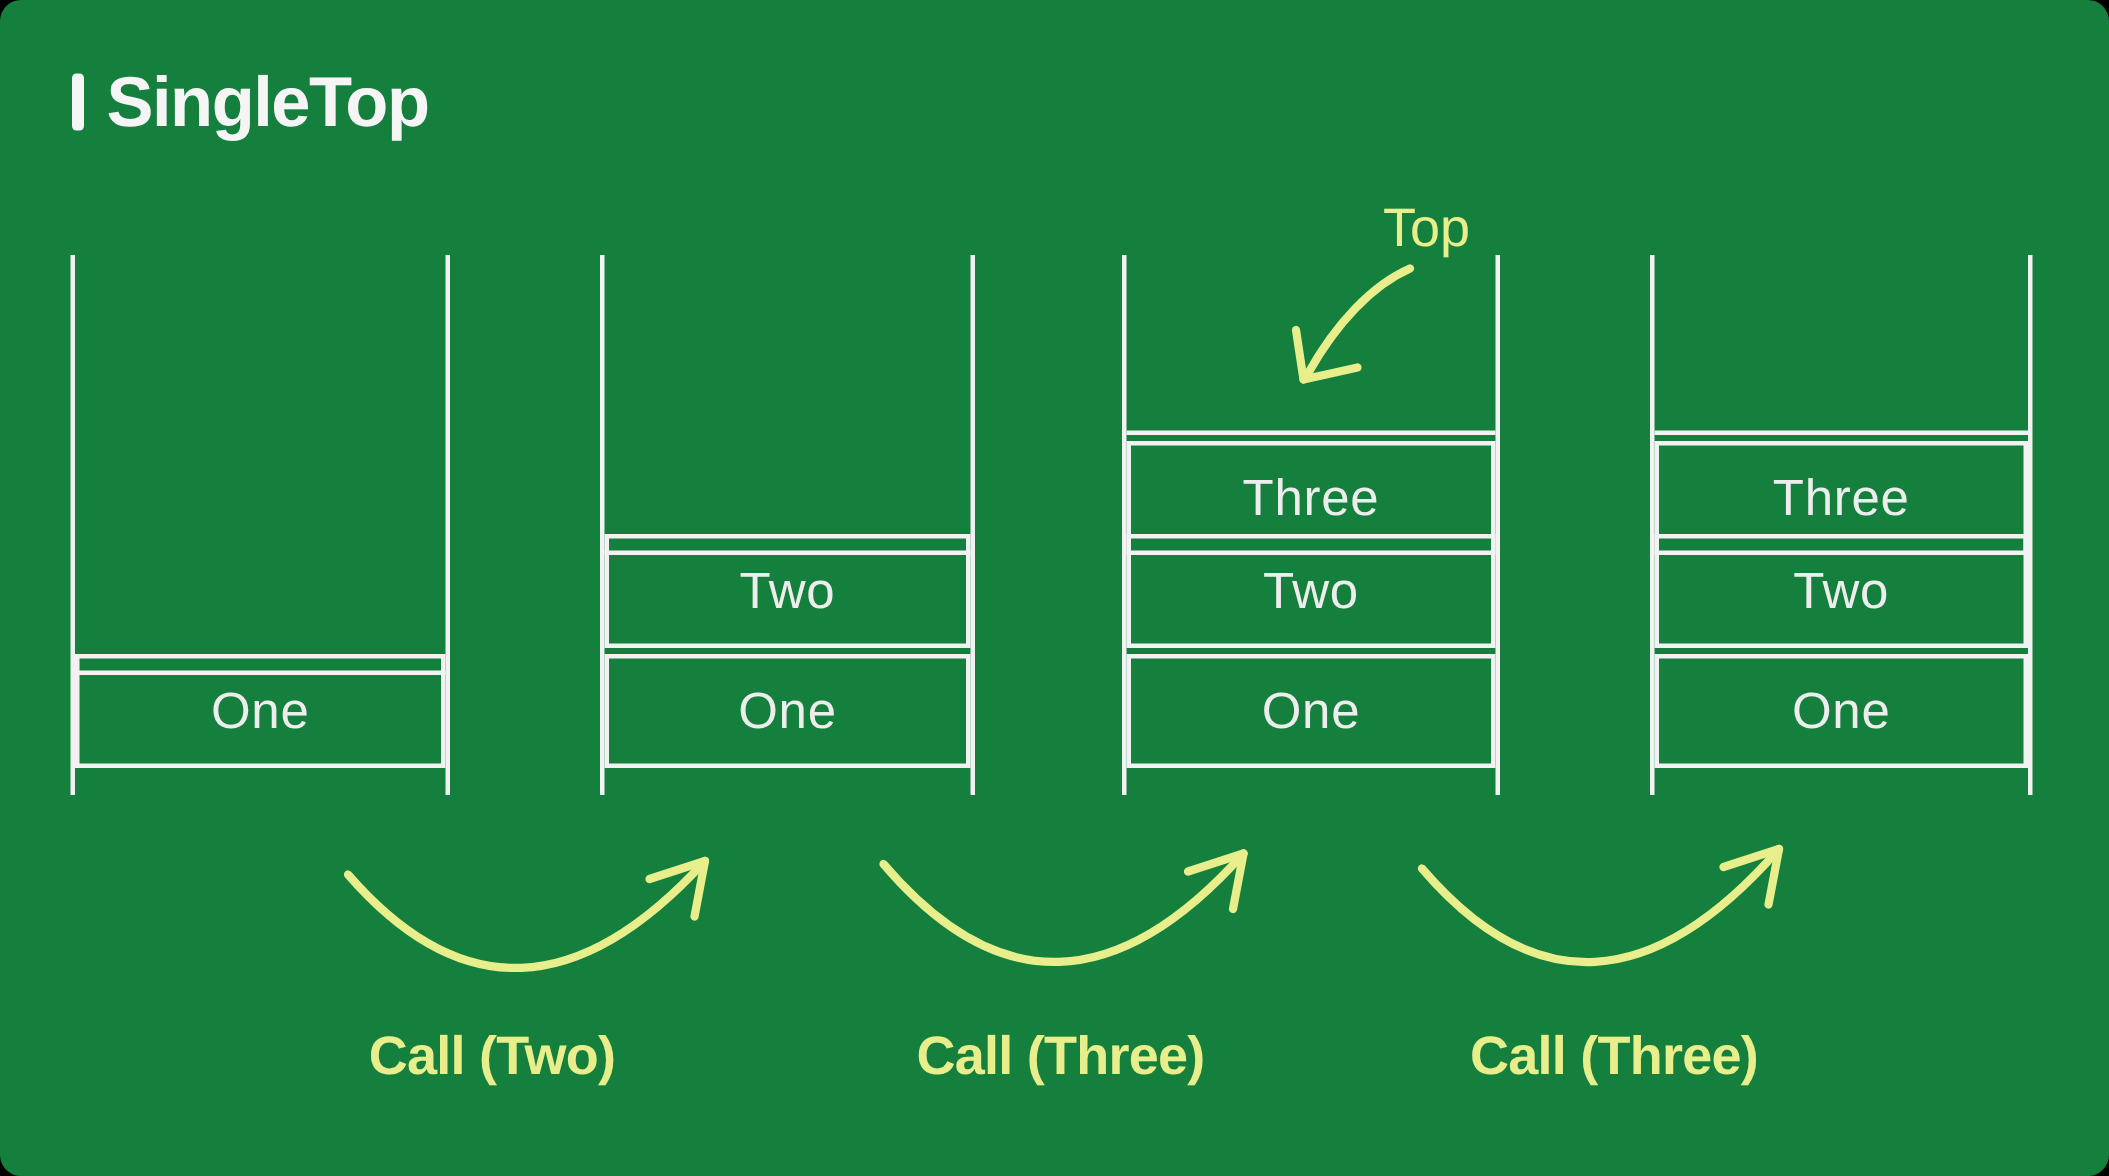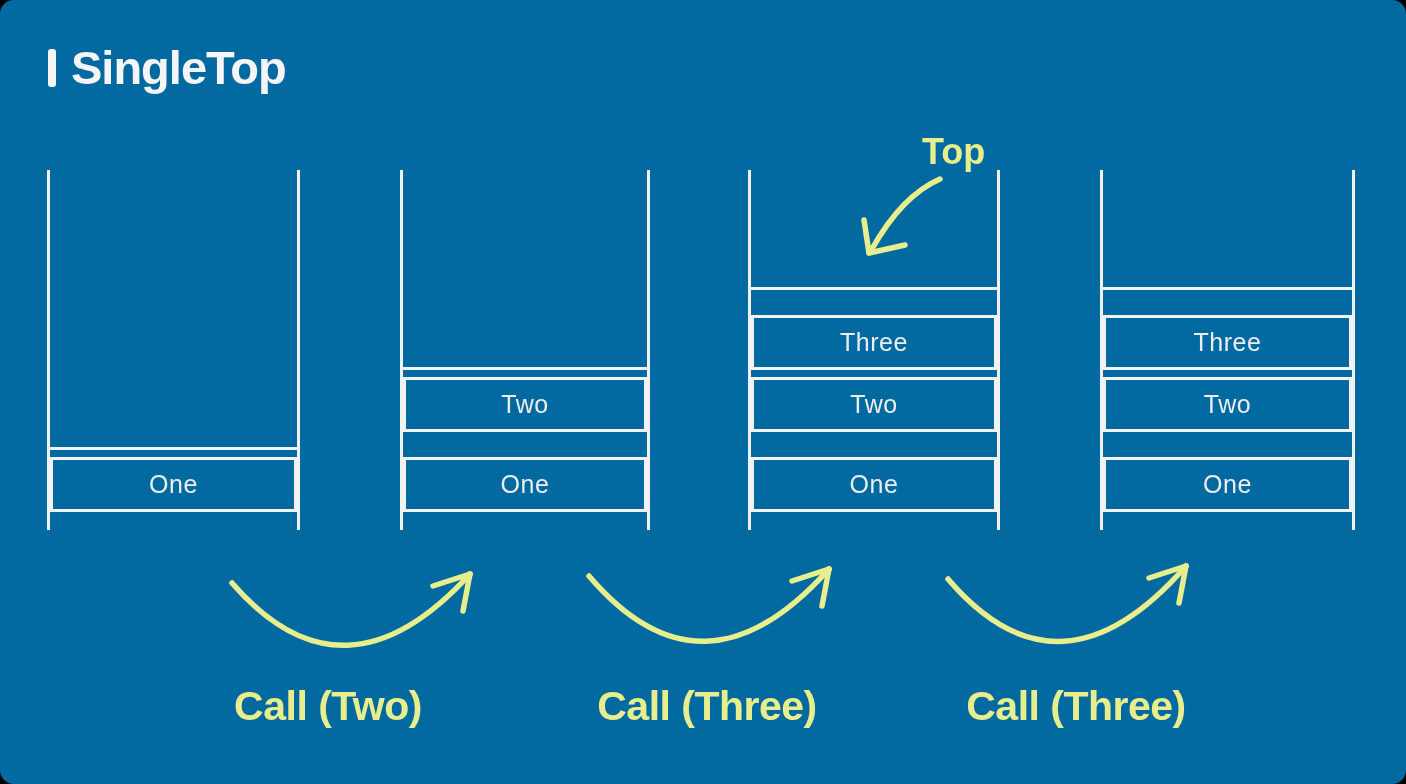--- a/index.html
+++ b/index.html
@@ -5,21 +5,21 @@
   html, body {
     margin: 0;
     padding: 0;
     background: #000000;
     font-family: "Liberation Sans", sans-serif;
   }
   #canvas {
     position: relative;
     width: 1406px;
     height: 784px;
-    background: #0369a1;
+    background: #15803d;
     border-radius: 14px;
     overflow: hidden;
   }
 
   
   .title-row {
     position: absolute;
     left: 48px;
     top: 44px;
     display: flex;
@@ -51,28 +51,28 @@
   }
   #stack-1 { left: 47px;  width: 253px; }
   #stack-2 { left: 400px; width: 250px; }
   #stack-3 { left: 748px; width: 252px; }
   #stack-4 { left: 1100px; width: 255px; }
 
   .cell {
     position: absolute;
     left: 0;
     right: 0;
-    height: 55px;
+    height: 76px;
     border: 3px solid #f2f2f2;
     box-sizing: border-box;
     display: flex;
     align-items: center;
     justify-content: center;
     color: #ededed;
-    font-size: 25px;
+    font-size: 34px;
     letter-spacing: 0.5px;
   }
   .cell.pos-0 { bottom: 18px; }
   .cell.pos-1 { bottom: 98px; }
   .cell.pos-2 { bottom: 160px; }
 
   .lid {
     position: absolute;
     left: 0;
     right: 0;
@@ -83,30 +83,30 @@
   .lid.n2 { bottom: 160px; }
   .lid.n3 { bottom: 240px; }
 
   
   .top-label {
     position: absolute;
     left: 922px;
     top: 134px;
     color: #e9ee8c;
     font-size: 36px;
-    font-weight: bold;
+    font-weight: normal;
     line-height: 1;
   }
   .call-label {
     position: absolute;
     top: 684px;
     width: 300px;
     text-align: center;
     color: #e9ee8c;
-    font-size: 41px;
+    font-size: 36px;
     font-weight: bold;
     letter-spacing: -0.5px;
     line-height: 1.1;
   }
   #call-1 { left: 178px; }
   #call-2 { left: 557px; }
   #call-3 { left: 926px; }
 
   #arrow-layer {
     position: absolute;

